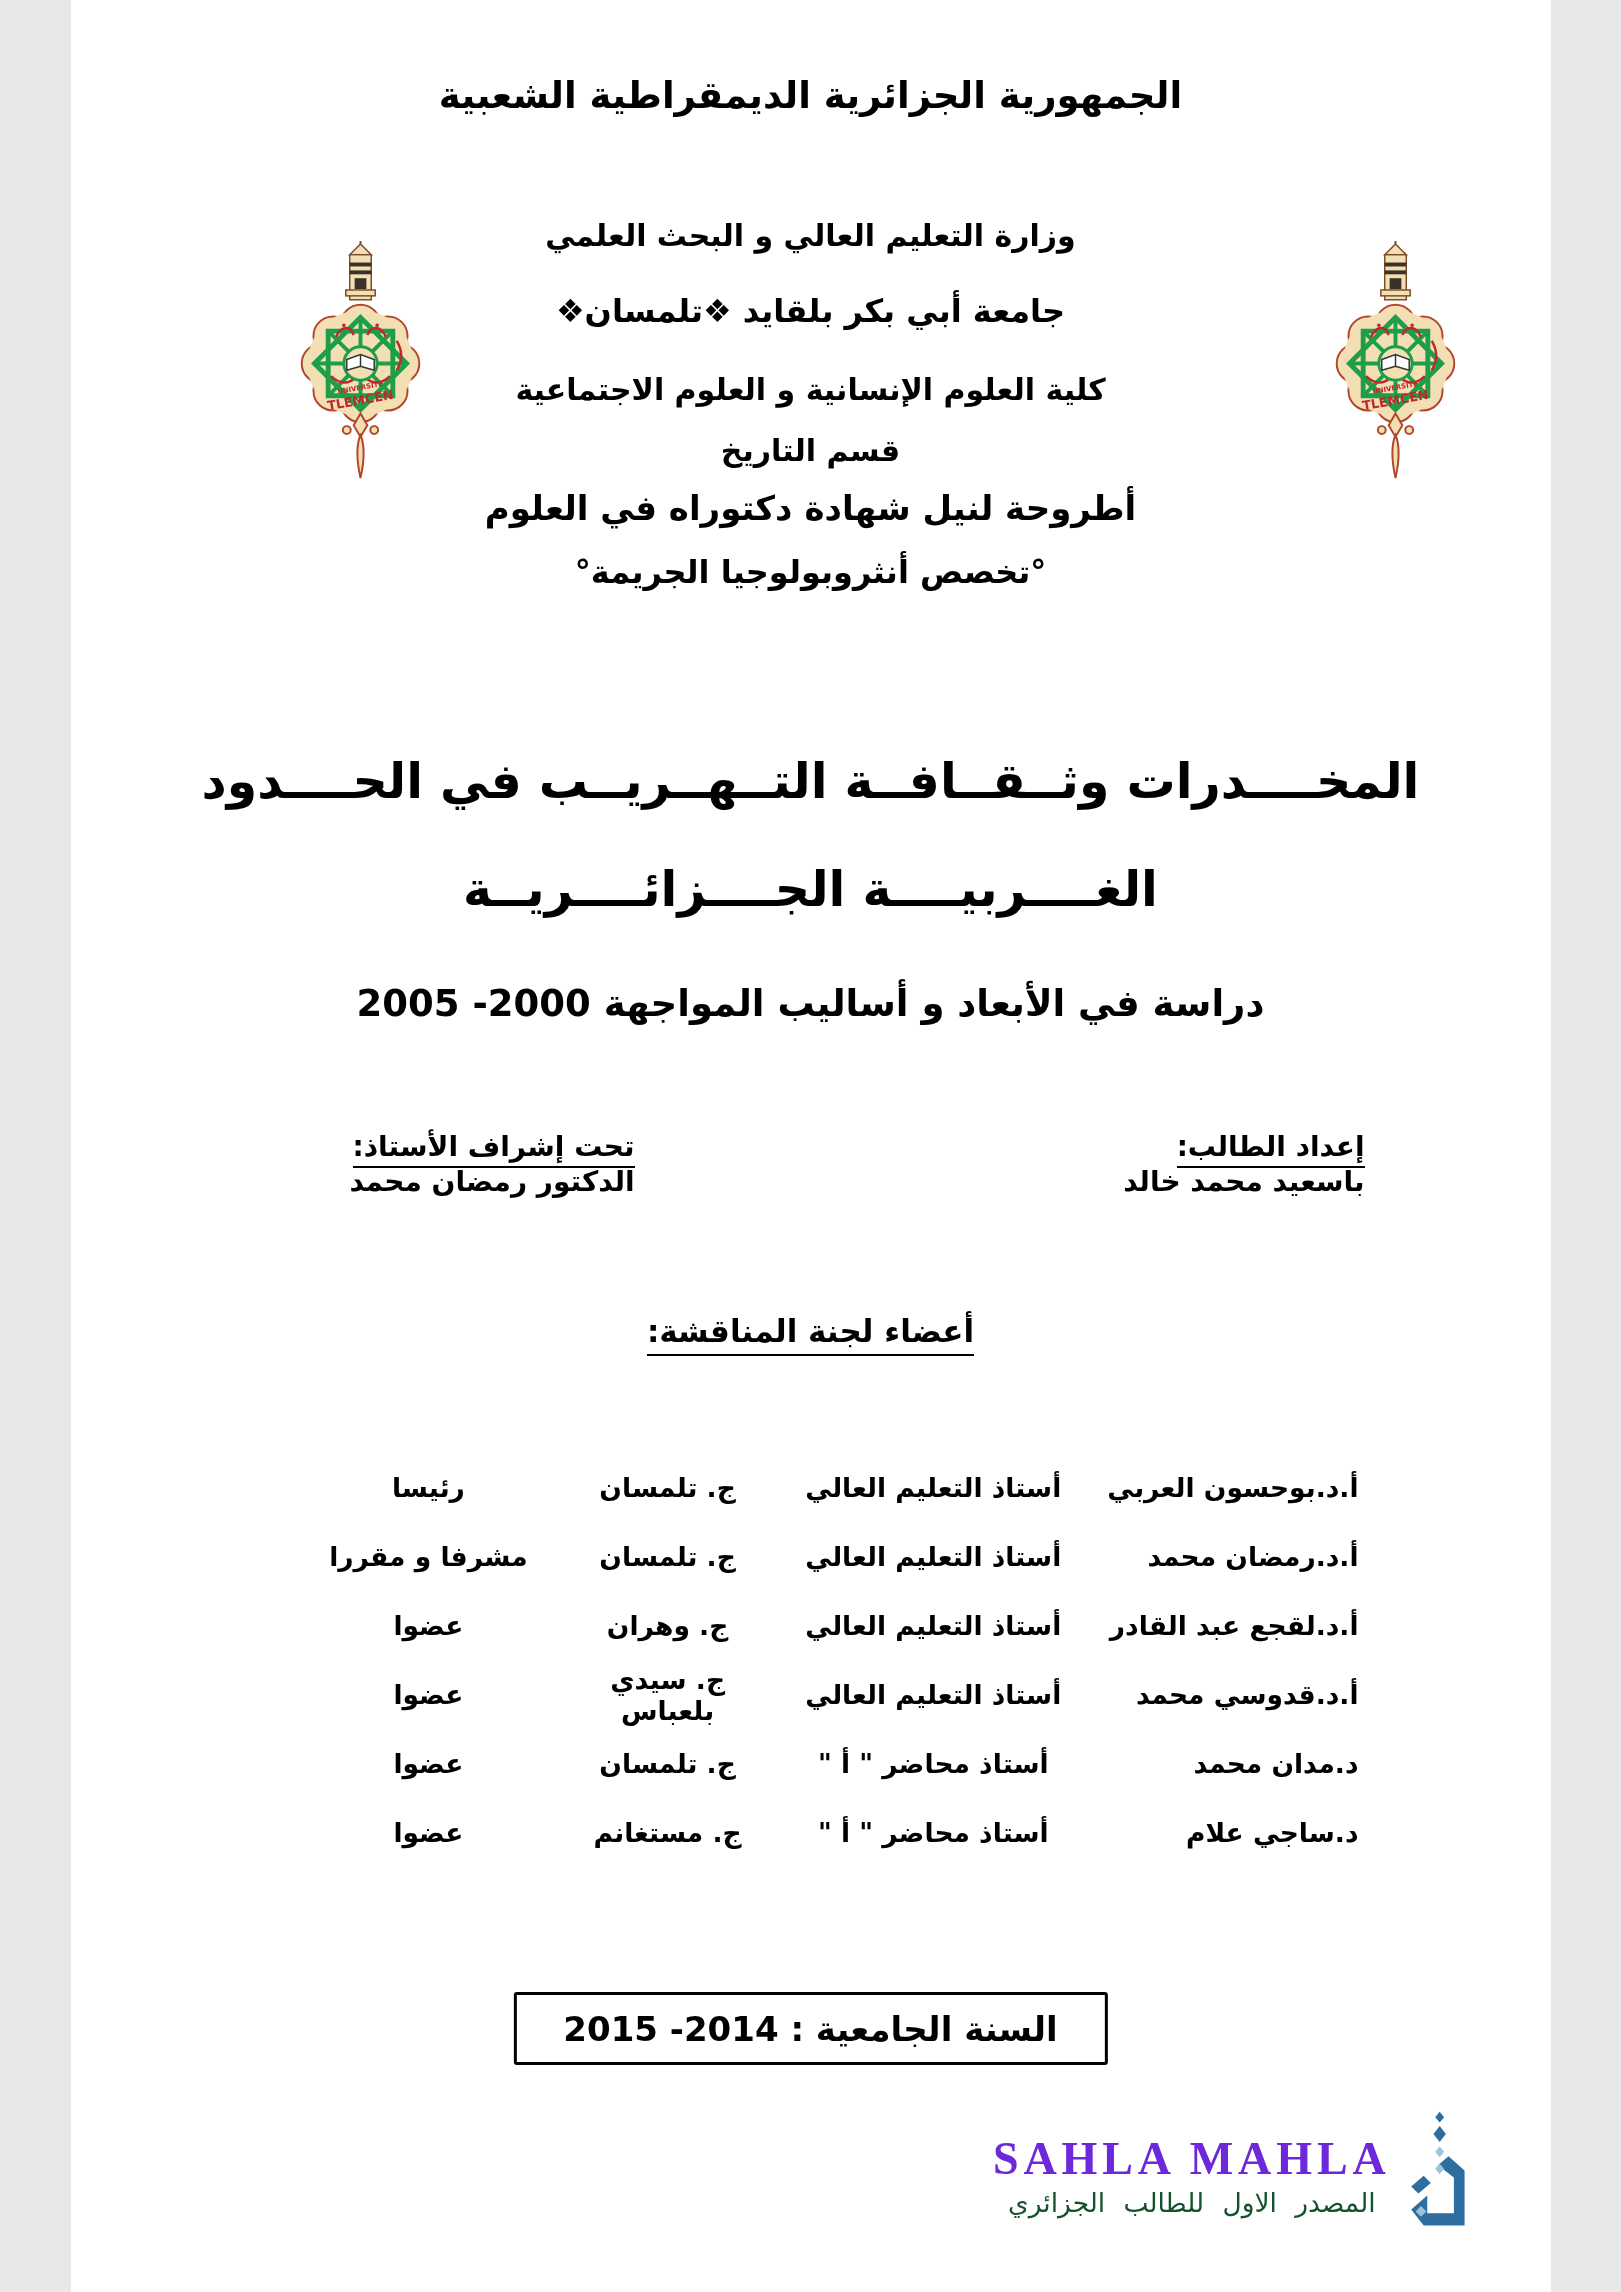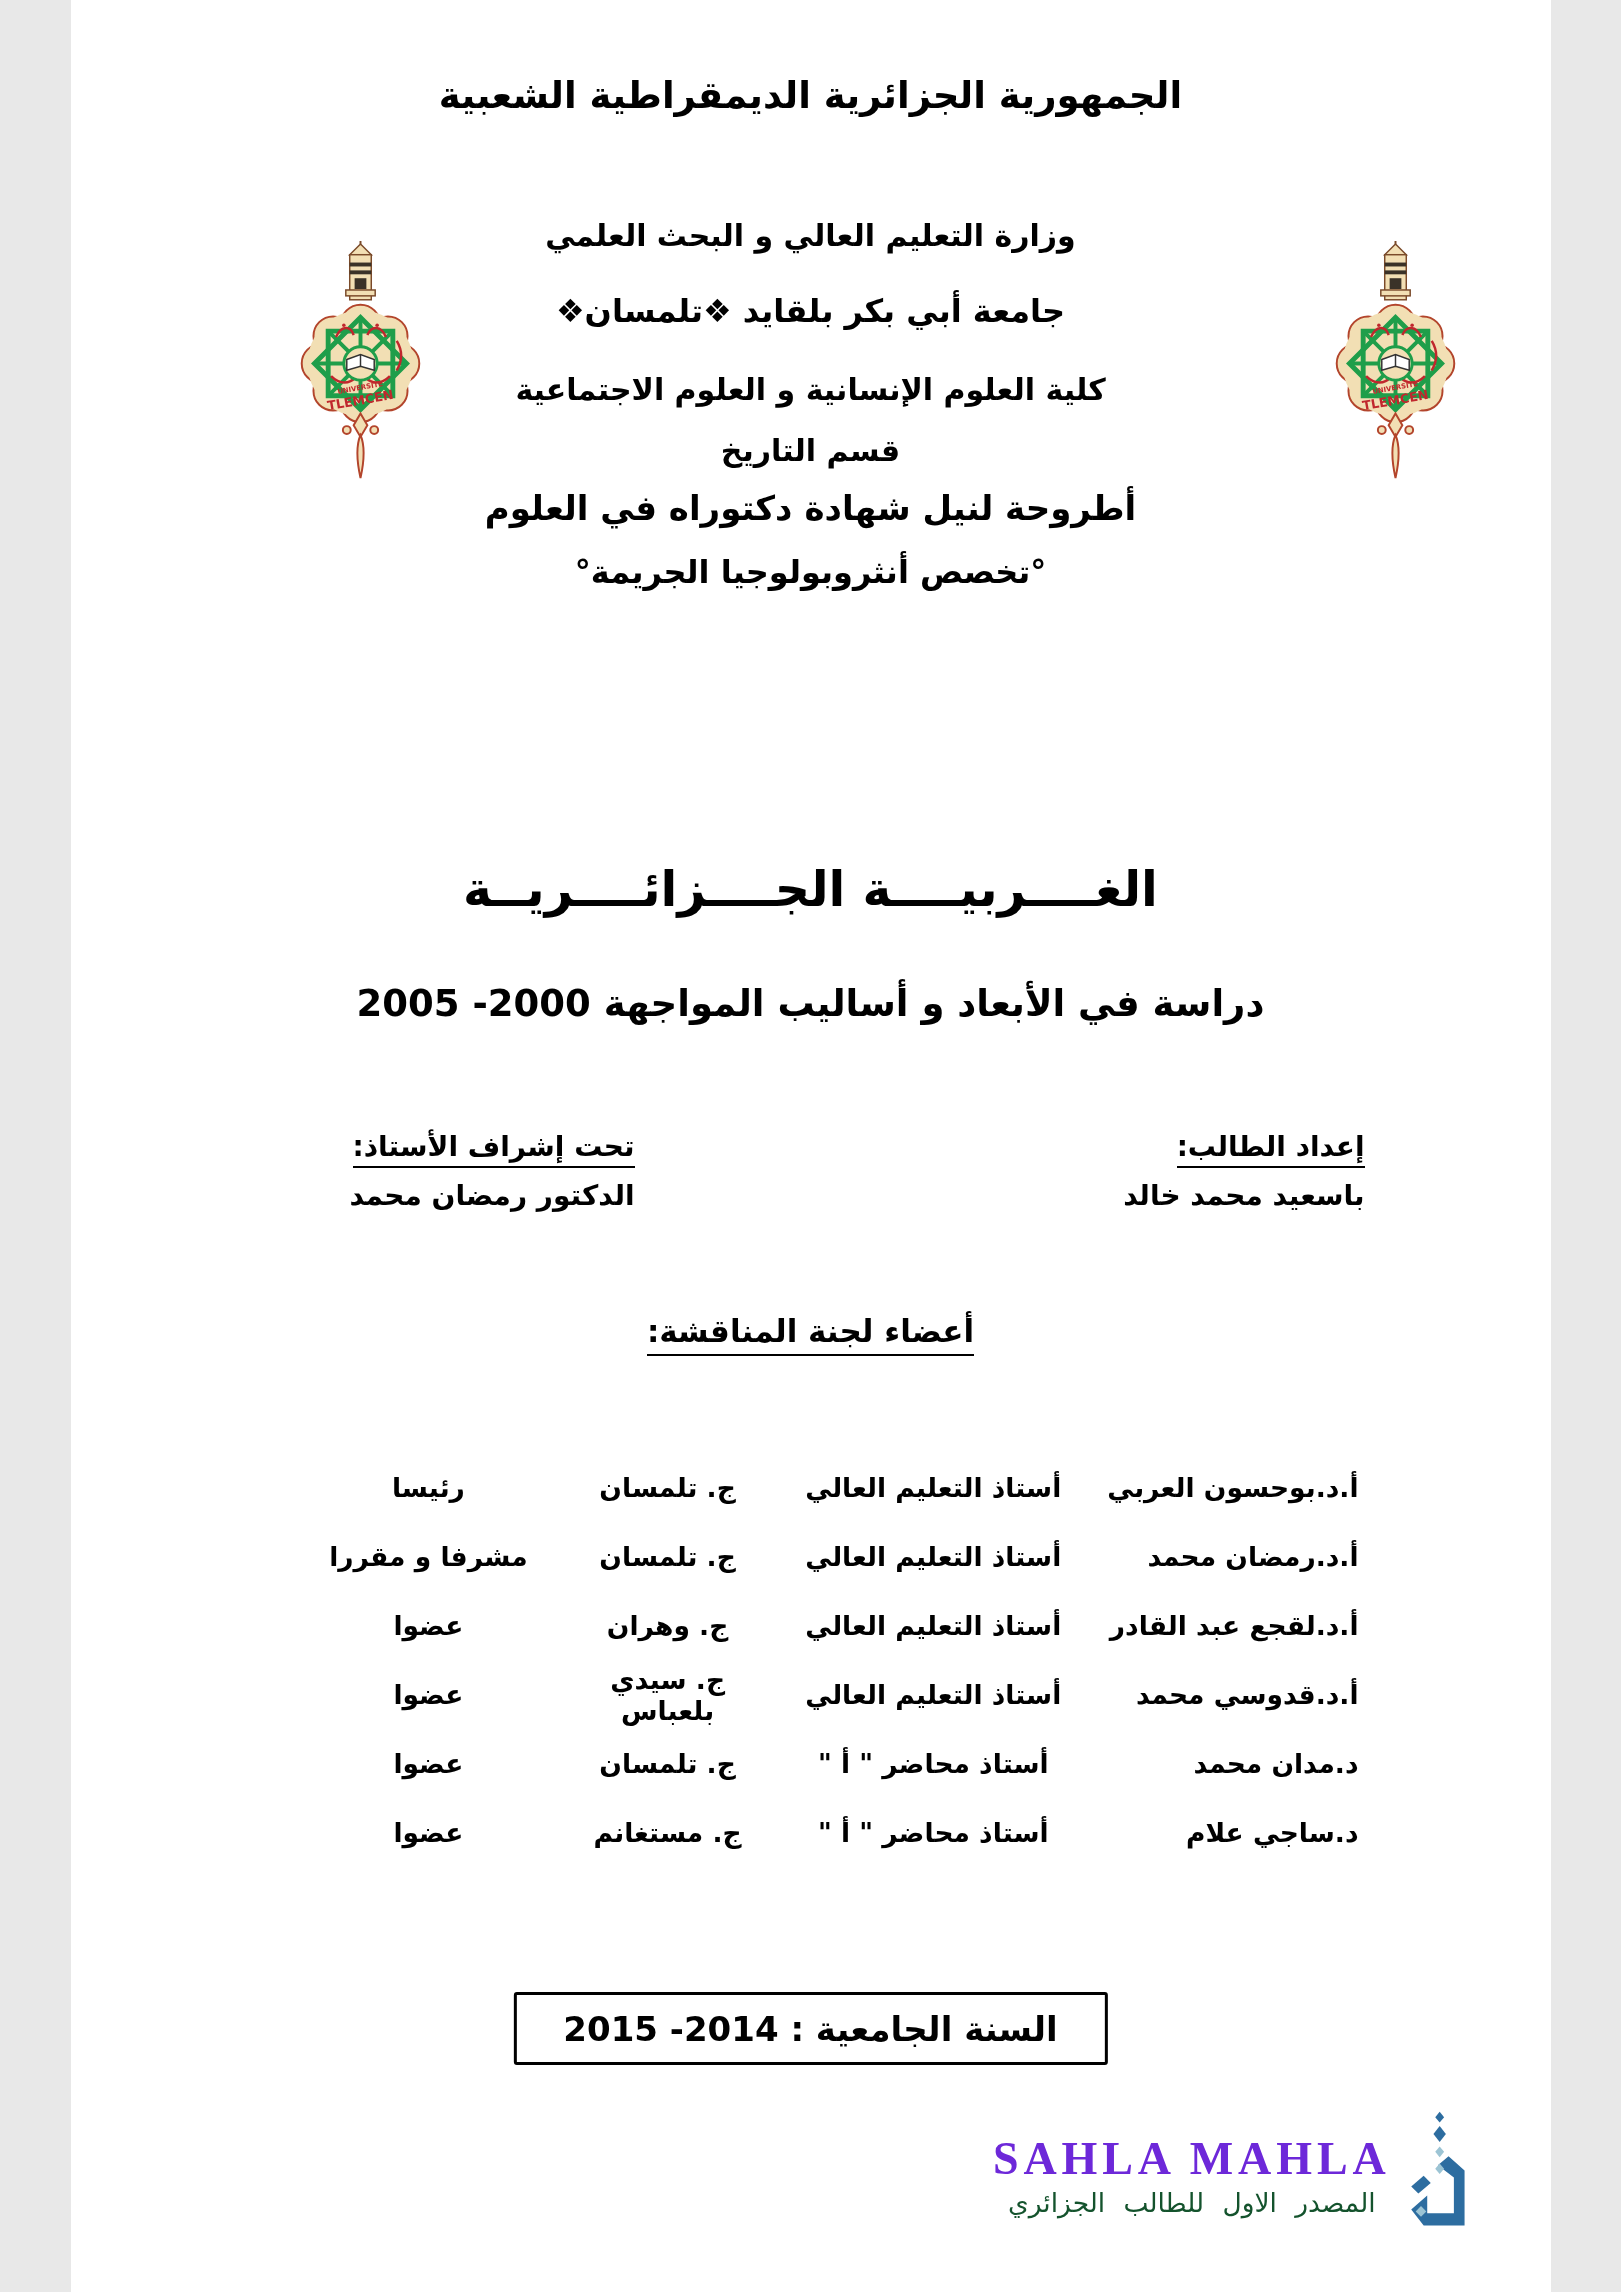--- a/index.html
+++ b/index.html
@@ -25,21 +25,21 @@
   .title1{top:753px;font-size:49px;letter-spacing:1px;}
   .title2{top:861px;font-size:49px;}
   .subtitle{top:982px;font-size:37px;}
   .emblem{position:absolute;top:241px;width:147px;height:240px;}
   .emblem.left{left:216px;}
   .emblem.right{left:1251px;}
   .author-block{position:absolute;top:1133px;text-align:right;font-size:28px;line-height:1.0;}
   .author-block.student{right:186px;}
   .author-block.supervisor{right:916px;}
   .u{display:inline-block;border-bottom:2.9px solid #000;padding-bottom:4.9px;}
-  .author-name{margin-top:14px;text-align:right;}
+  .author-name{margin-top:0;text-align:right;}
   .committee-heading{top:1313px;font-size:31px;}
   .committee-table{
     position:absolute;top:1453px;left:225px;right:192px;
     font-size:26.5px;
   }
   .trow{
     display:grid;
     grid-template-columns:25% 30% 20% 25%;
     align-items:center;
     height:69px;
@@ -200,20 +200,21 @@
     <text x="75" y="152" text-anchor="middle" font-size="7" fill="#c0272d" font-family="DejaVu Sans, sans-serif" transform="rotate(-10 75 152)">UNIVERSITE</text>
     <text x="75" y="167" text-anchor="middle" font-size="13" font-weight="bold" fill="#c0272d" font-family="DejaVu Sans, sans-serif" transform="rotate(-10 75 163)">TLEMCEN</text>
     <g fill="#f2dfb4" stroke="#b3452c" stroke-width="2">
       <polygon points="75,176 82,188 75,200 68,188"></polygon>
       <circle cx="61" cy="193" r="4"></circle>
         <circle cx="89" cy="193" r="4"></circle>
       <path d="M75 198 C70 210 71 224 75 242 C79 224 80 210 75 198 Z"></path>
     </g>
   </svg>
 
+  <div class="c title1">المخــــدرات وثــقــافــة التــهــريــب في الحــــدود</div>
   <div class="c title2">الغــــربيــــة الجــــزائــــريــة</div>
   <div class="c subtitle">دراسة في الأبعاد و أساليب المواجهة 2000- 2005</div>
 
   <div class="author-block student">
     <span class="u">إعداد الطالب:</span>
     <div class="author-name">باسعيد محمد خالد</div>
   </div>
   <div class="author-block supervisor">
     <span class="u">تحت إشراف الأستاذ:</span>
     <div class="author-name">الدكتور رمضان محمد</div>

